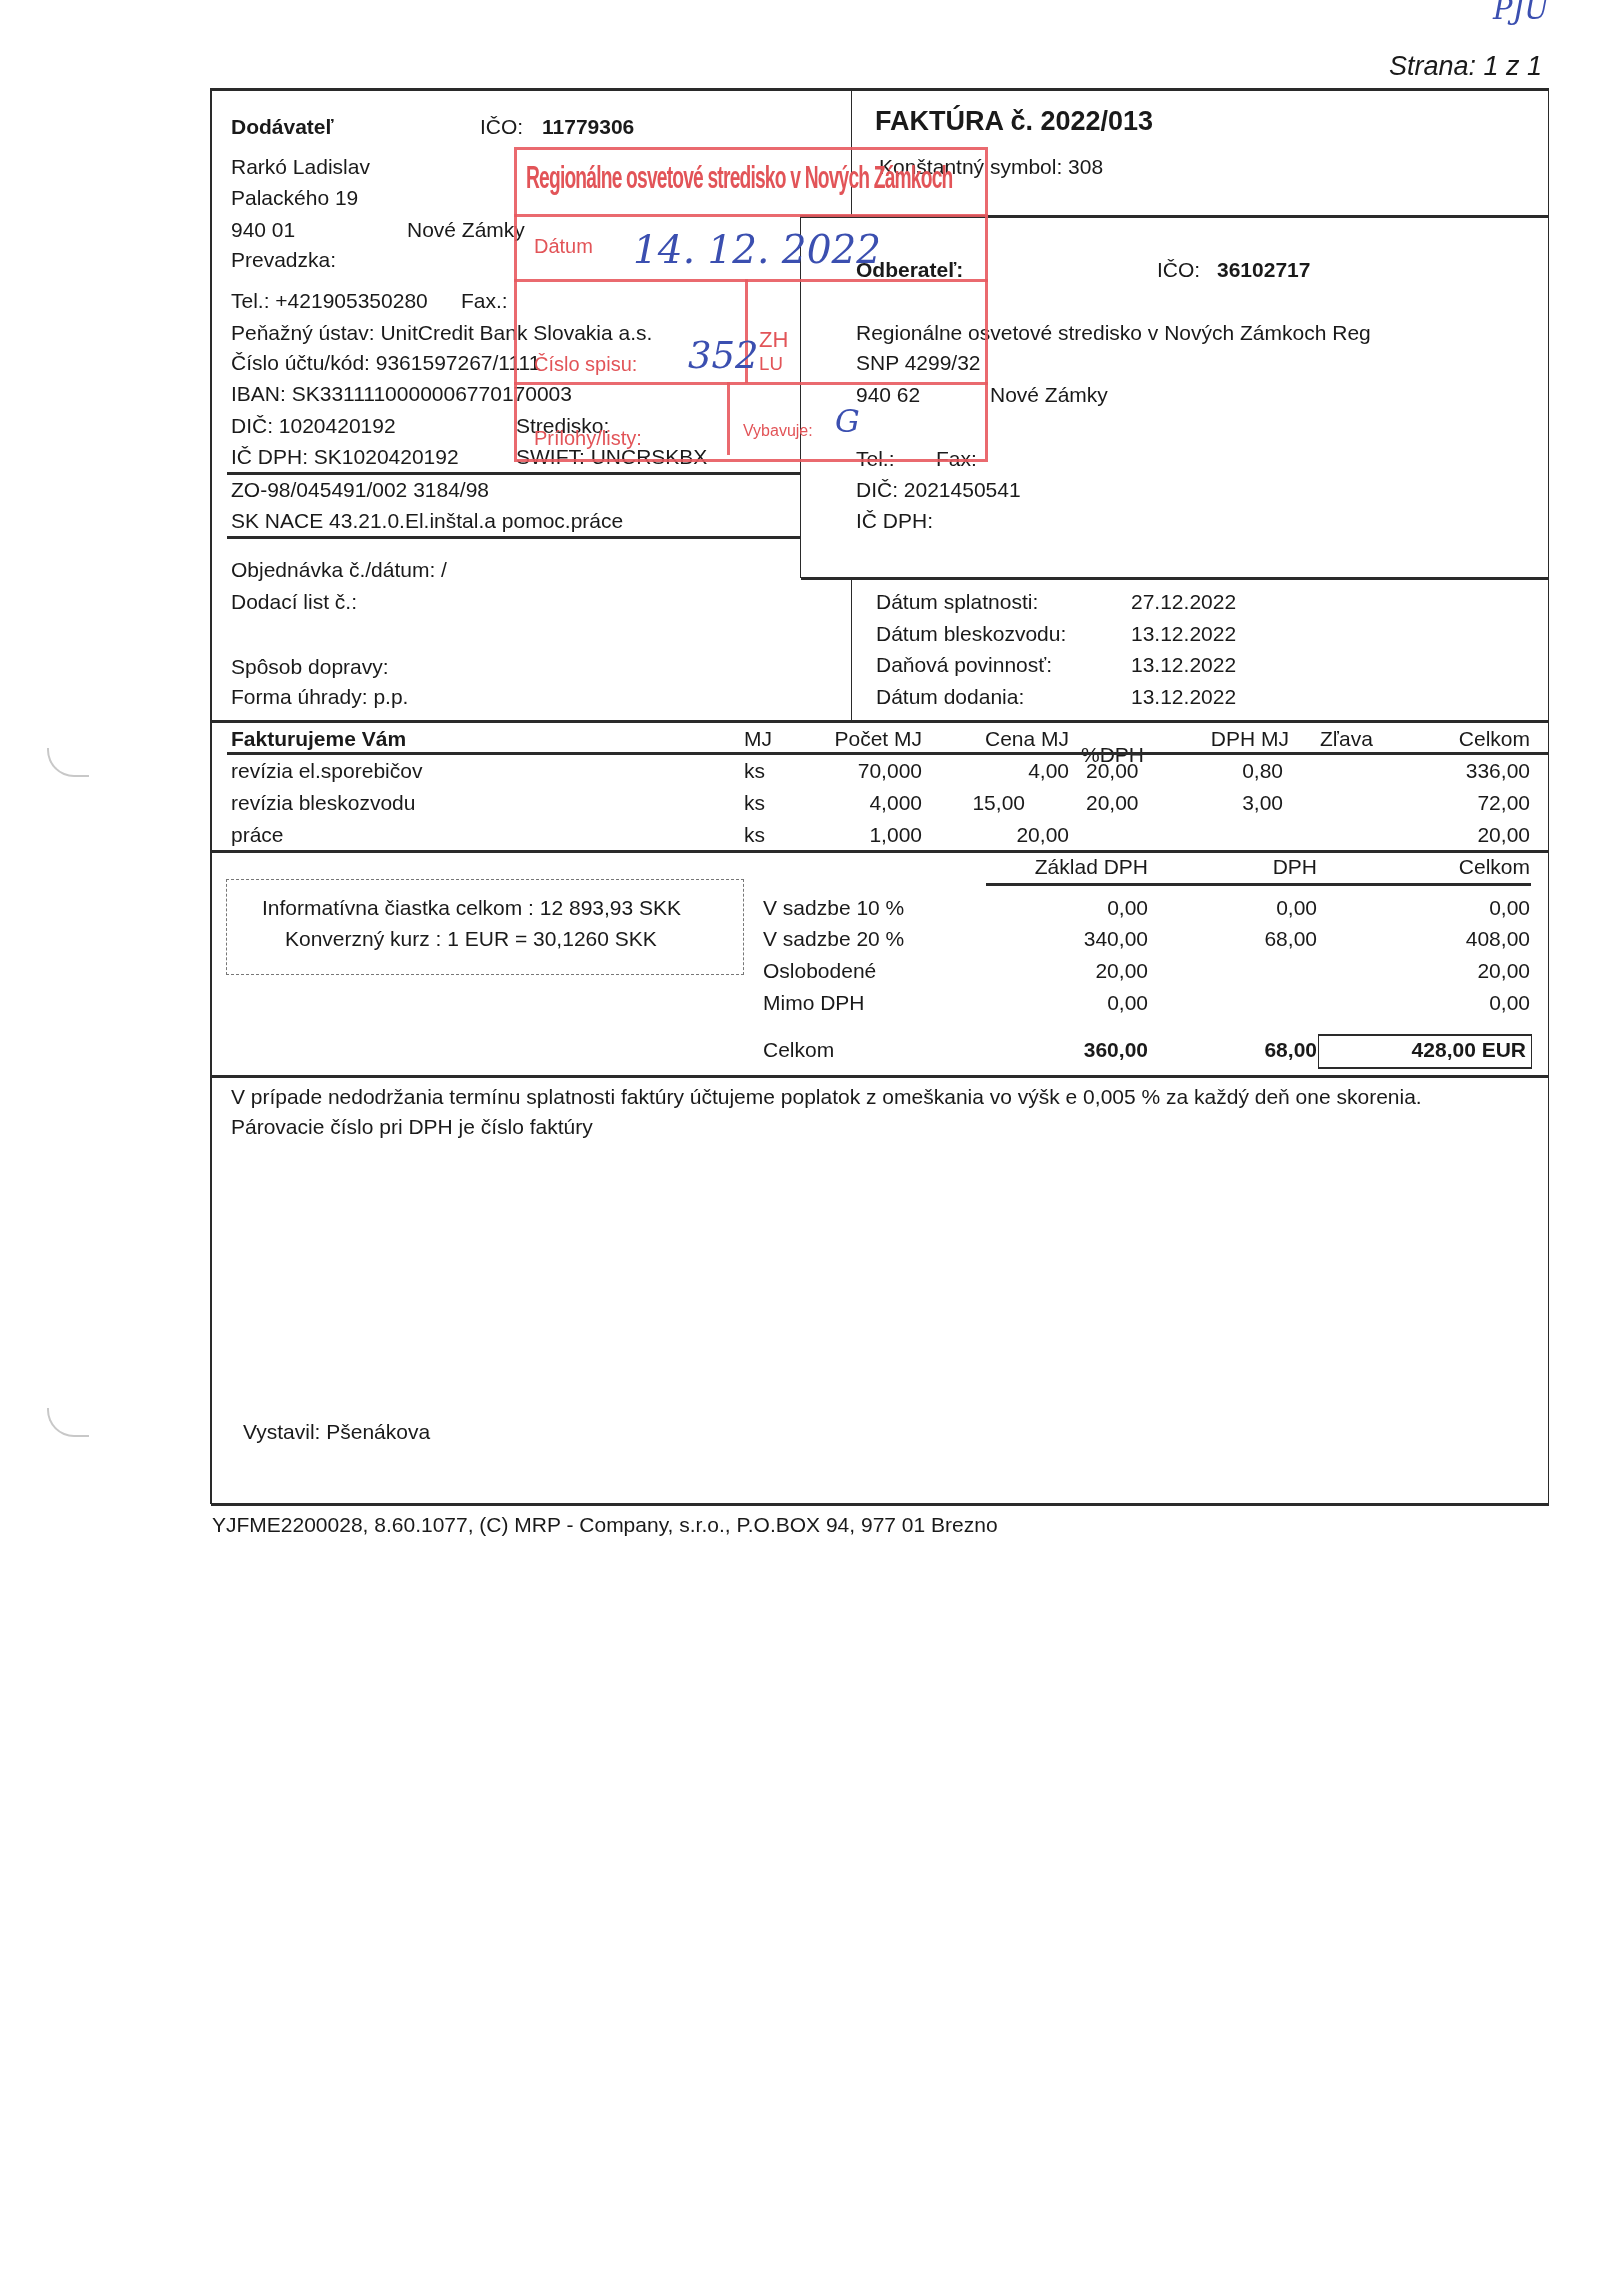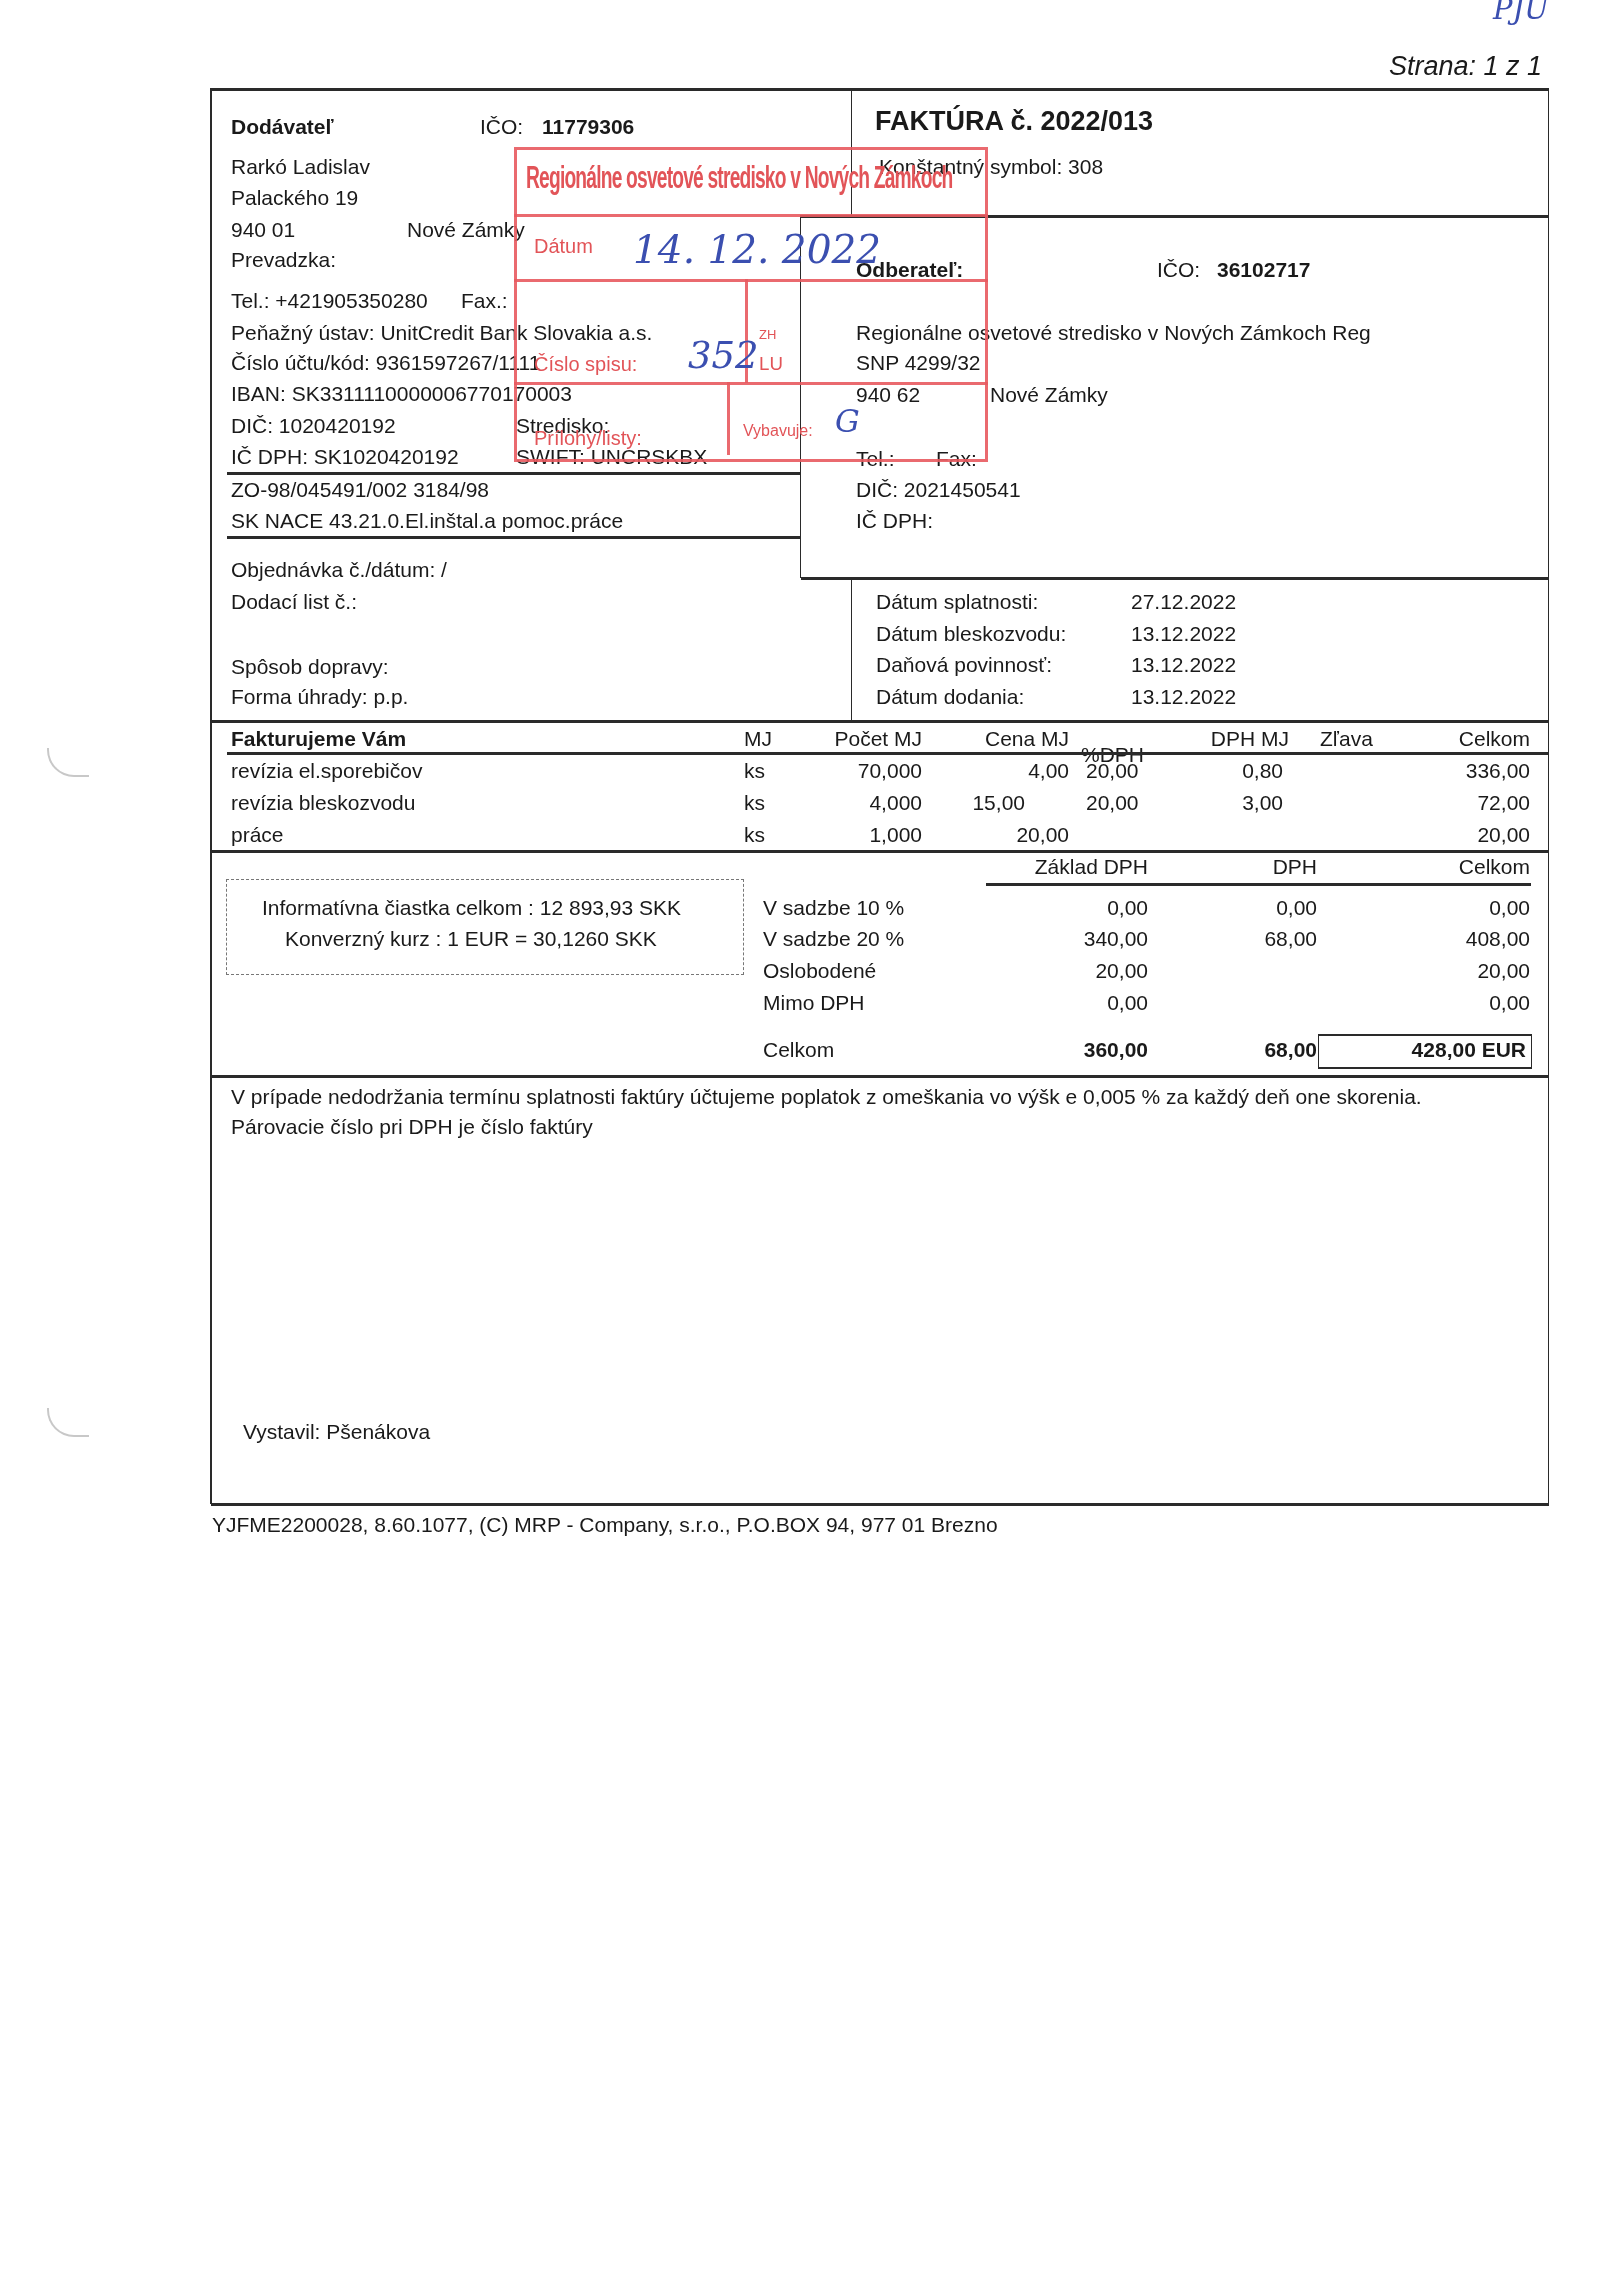--- a/index.html
+++ b/index.html
@@ -169,19 +169,19 @@
   <div class="stamp-line" style="left:514px; top:214px; width:474px; height:3.3px;"></div>
   <div class="stamp-line" style="left:514px; top:279px; width:474px; height:3.3px;"></div>
   <div class="stamp-line" style="left:514px; top:382px; width:474px; height:3.3px;"></div>
   <div class="stamp-line" style="left:745px; top:279px; width:3.3px; height:104px;"></div>
   <div class="stamp-line" style="left:727px; top:382px; width:3.3px; height:73px;"></div>
   <div class="stamp-text" style="left:526px; top:160px; font-size:31px; font-weight:bold; letter-spacing:-1.3px; transform:scaleX(0.62); transform-origin:left top;">Regionálne osvetové stredisko v Nových Zámkoch</div>
   <div class="stamp-text" style="left:534px; top:235px; font-size:20px;">Dátum</div>
   <div class="hand" style="left:633px; top:227px; font-size:39px;">14. 12. 2022</div>
   <div class="stamp-text" style="left:534px; top:353px; font-size:20px;">Číslo spisu:</div>
   <div class="hand" style="left:688px; top:334px; font-size:37px;">352</div>
-  <div class="stamp-text" style="left:759px; top:327px; font-size:13px;">ZH</div>
+  <div class="stamp-text" style="left:759px; top:327px; font-size:22px;">ZH</div>
   <div class="stamp-text" style="left:759px; top:353px; font-size:18.7px;">LU</div>
   <div class="stamp-text" style="left:534px; top:427px; font-size:20px;">Prílohy/listy:</div>
   <div class="stamp-text" style="left:743px; top:422px; font-size:16px;">Vybavuje:</div>
   <div class="hand" style="left:835px; top:403px; font-size:31px;">G</div>
 </div>
 
 
 </body></html>

